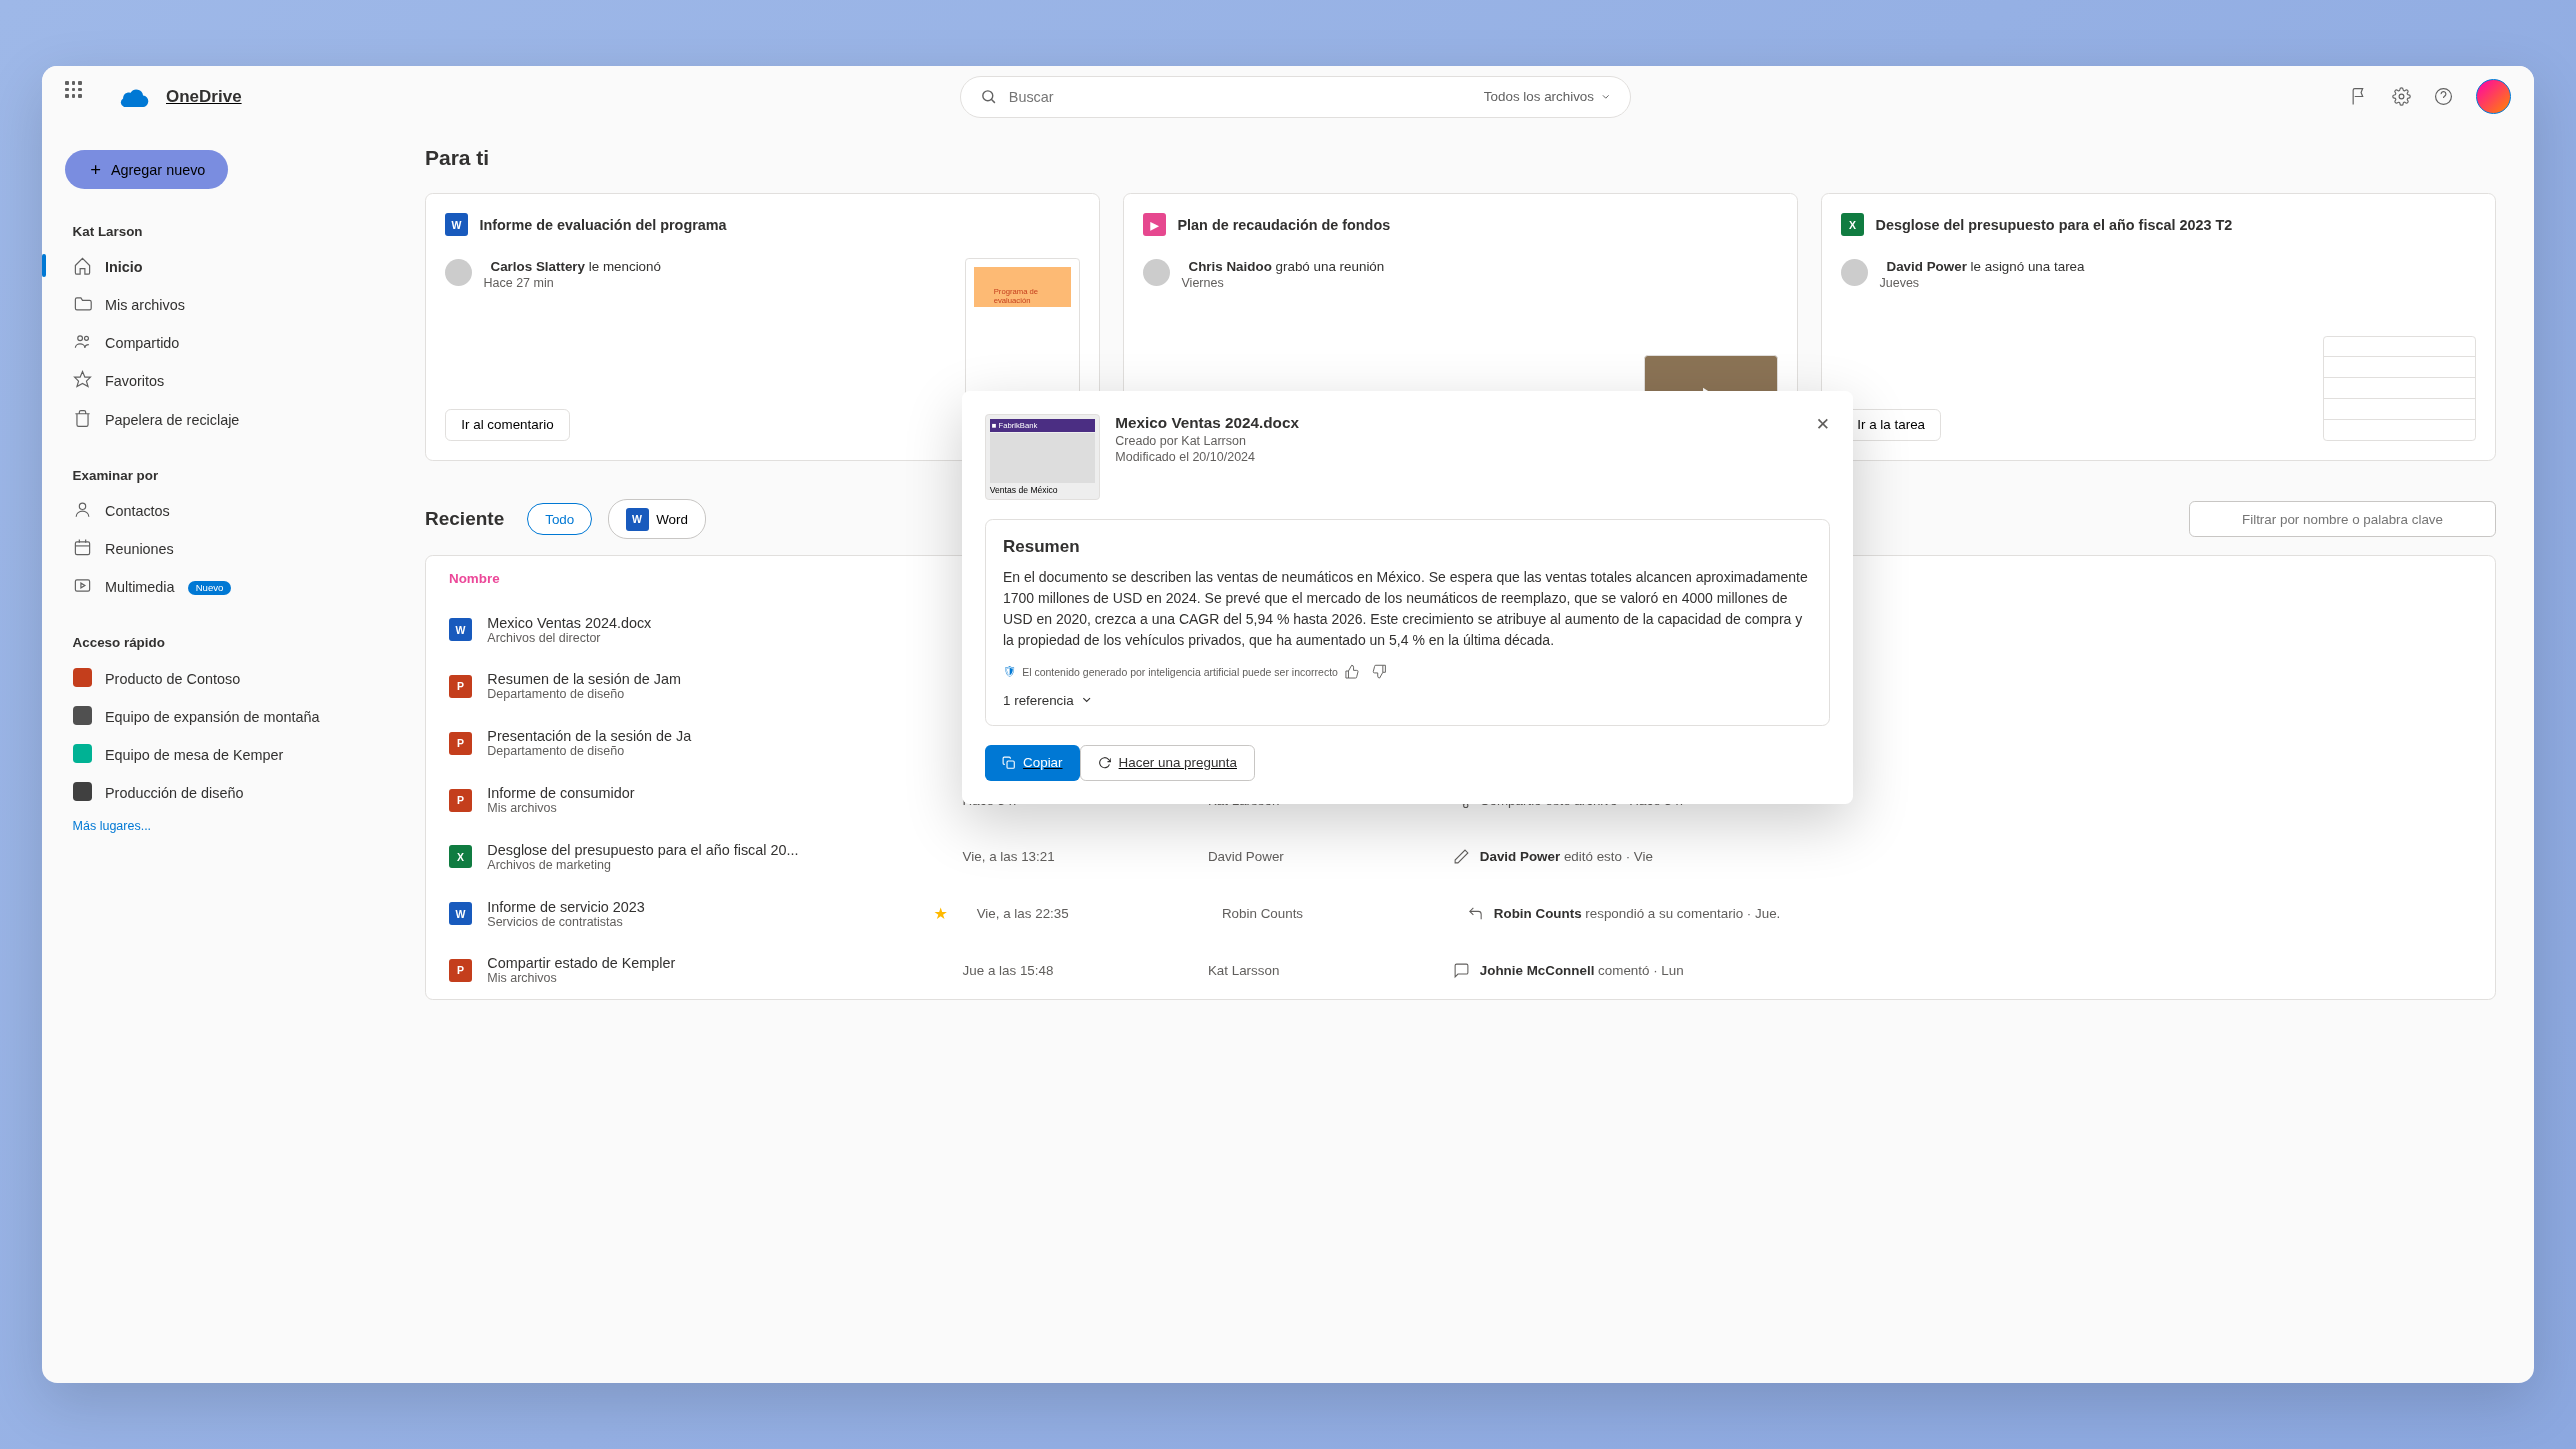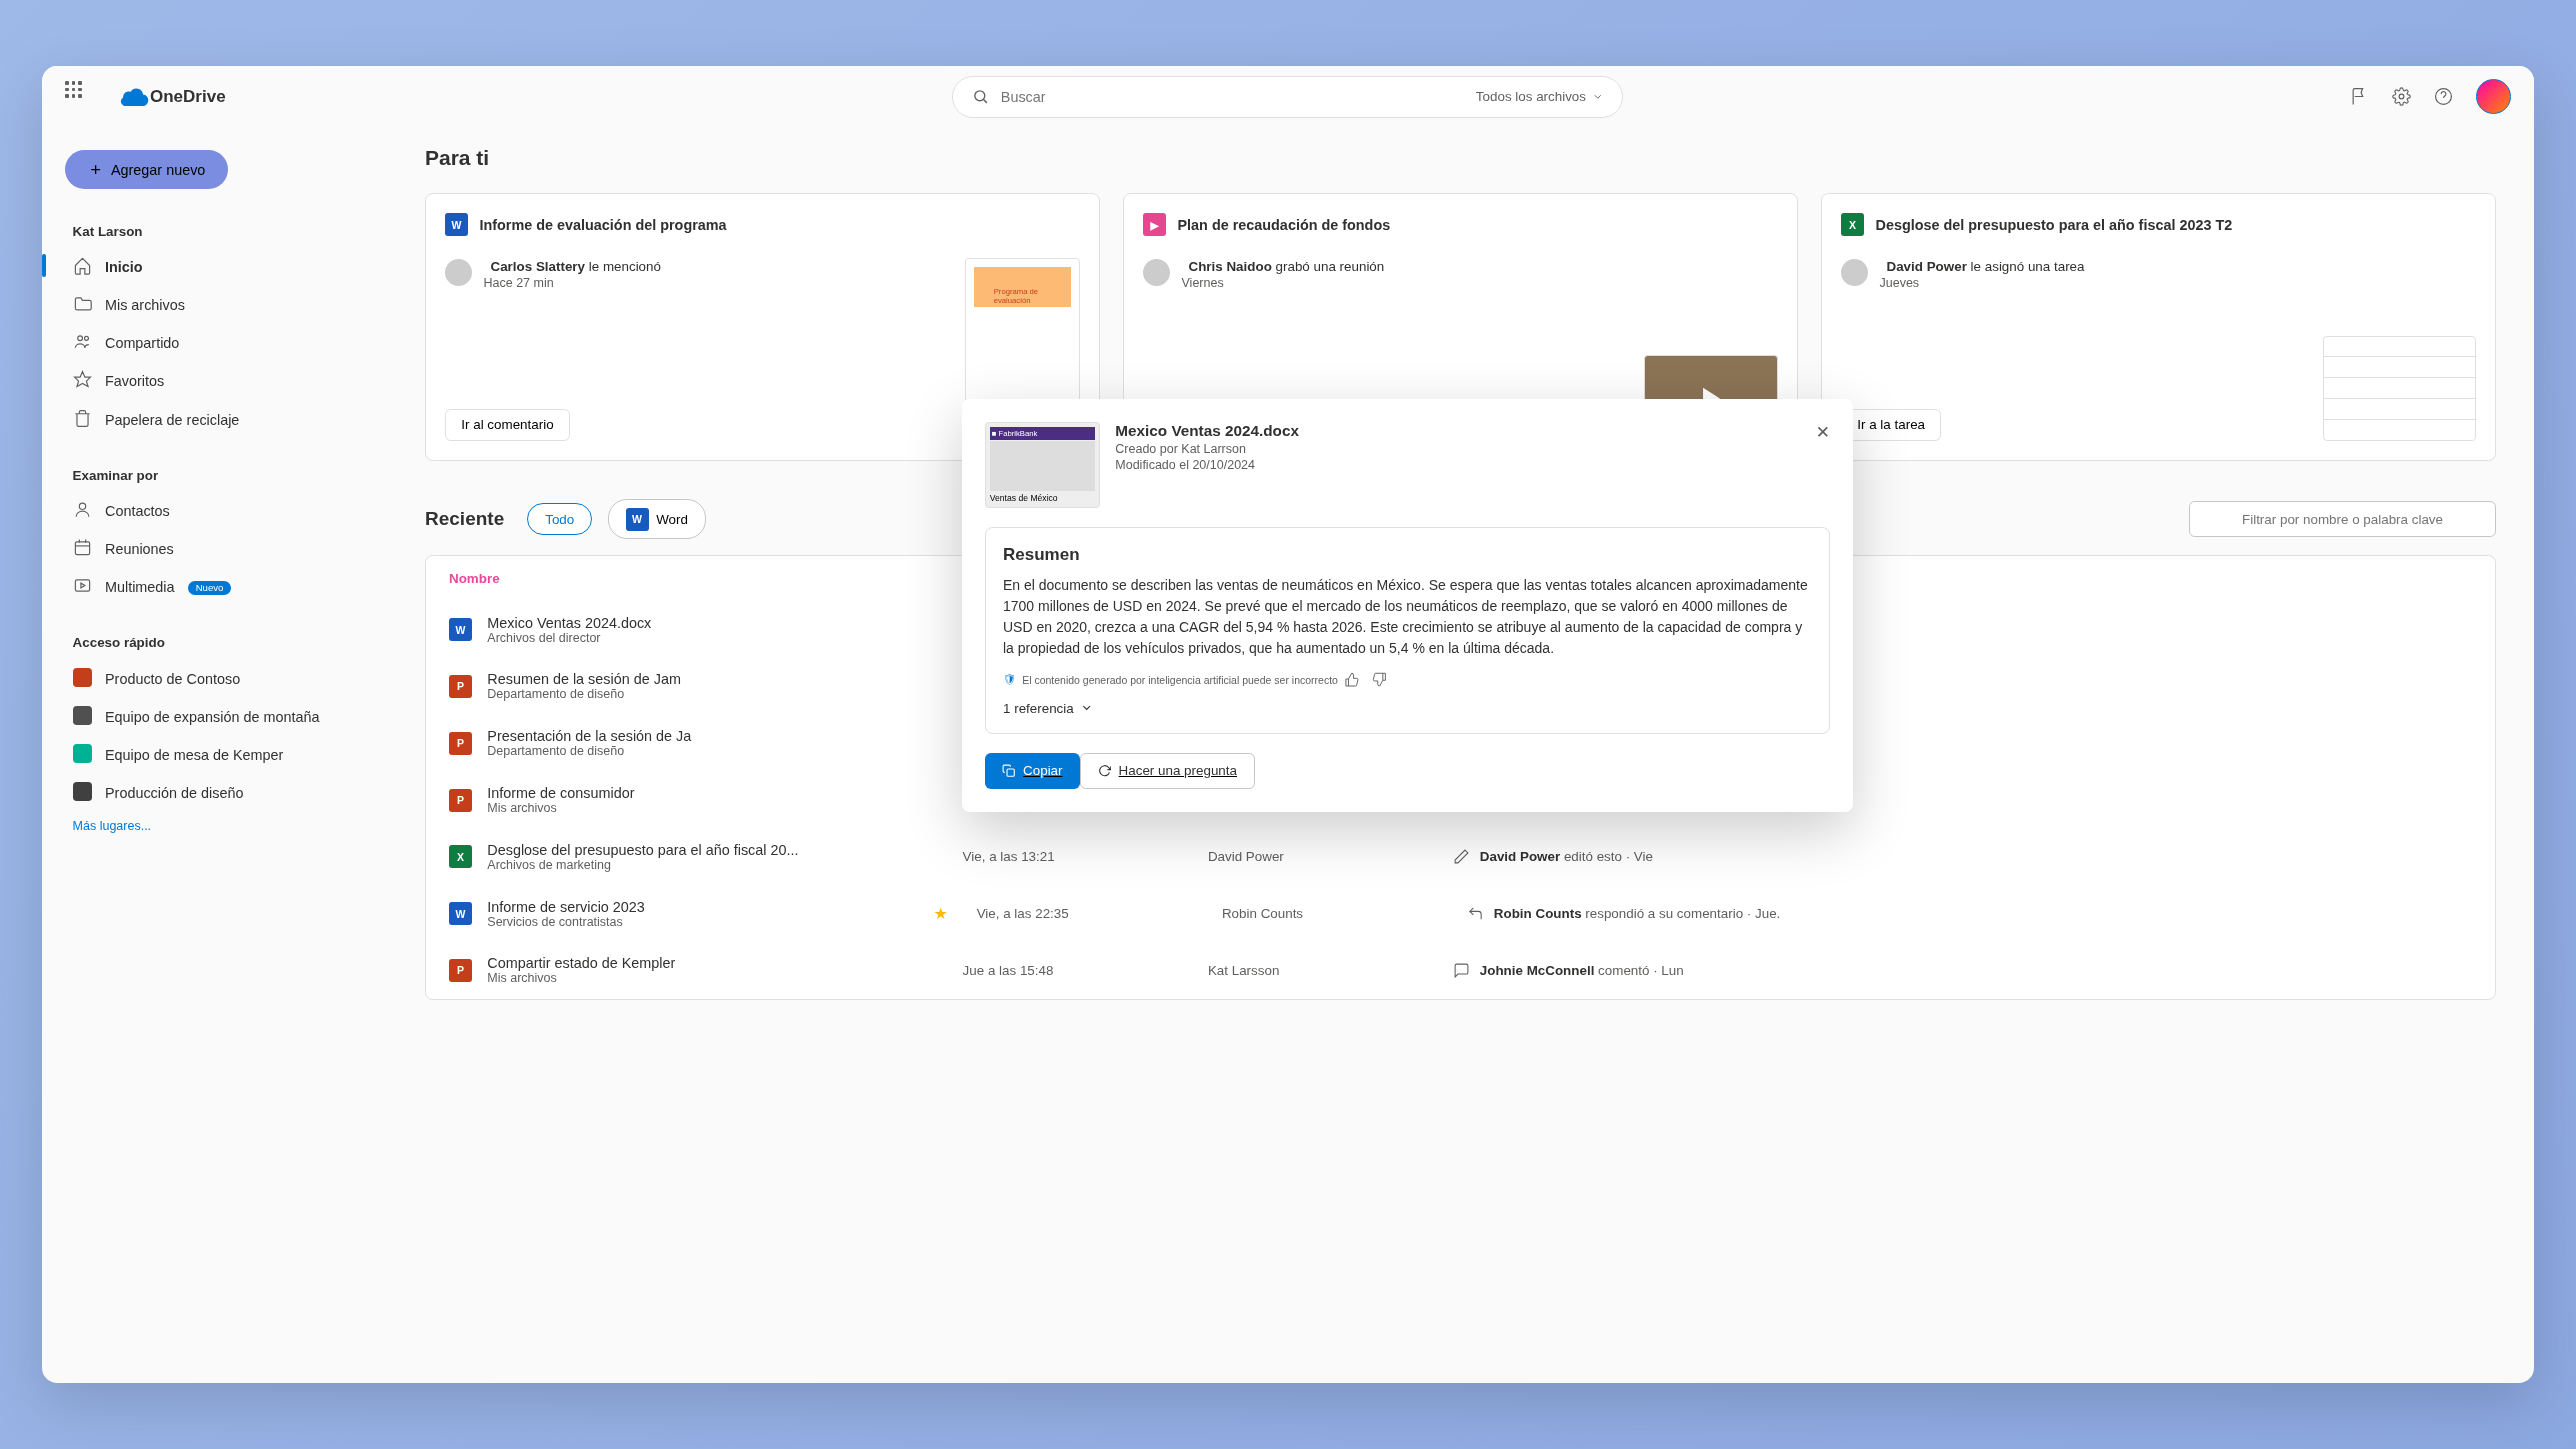--- a/index.html
+++ b/index.html
@@ -2,21 +2,21 @@
 <html><head>
 <meta charset="utf-8">
 <style>
 * { margin: 0; padding: 0; box-sizing: border-box; font-family: 'Segoe UI', -apple-system, sans-serif; }
 body { background: linear-gradient(135deg, #9eb8e8 0%, #8ca8e0 100%); width: 2576px; height: 1449px; display: flex; align-items: center; justify-content: center; }
 .window { width: 2492px; height: 1317px; background: #fafafa; border-radius: 15.3px; overflow: hidden; display: flex; flex-direction: column; box-shadow: 0 19px 58px rgba(0,0,0,0.15); }
 
 .header { height: 61px; display: flex; align-items: center; padding: 0 23px; background: #fafafa; }
 .app-launcher { width: 31px; height: 31px; display: grid; grid-template-columns: repeat(3,3.8px); grid-template-rows: repeat(3,3.8px); gap: 2.9px; cursor: pointer; margin-right: 23px; }
 .app-launcher span { background: #616161; border-radius: 1px; }
-.brand { display: flex; align-items: flex-start; gap: 0; }
+.brand { display: flex; align-items: flex-end; gap: 16px; text-decoration: underline; }
 .cloud-icon { width: 31px; height: 19px; color: #0078d4; }
 .brand-name { font-size: 17px; font-weight: 600; color: #323130; }
 .search-wrap { flex: 1; display: flex; justify-content: center; }
 .search-bar { width: 671px; height: 42px; background: #fff; border: 1px solid #e1dfdd; border-radius: 23px; display: flex; align-items: center; padding: 0 19px; position: relative; }
 .search-icon { color: #616161; margin-right: 11.5px; }
 .search-input { border: none; outline: none; flex: 1; font-size: 14.4px; color: #616161; background: transparent; }
 .search-filter { font-size: 13.4px; color: #616161; display: flex; align-items: center; gap: 5.8px; cursor: pointer; }
 .header-actions { display: flex; align-items: center; gap: 23px; }
 .header-icon { color: #616161; cursor: pointer; }
 .avatar { width: 35px; height: 35px; border-radius: 50%; background: linear-gradient(135deg,#f0a,#f80); border: 1.9px solid #0078d4; }
@@ -69,21 +69,21 @@
 .row-name { flex: 0 0 460px; display: flex; flex-direction: column; }
 .row-name-text { font-size: 14.4px; color: #323130; }
 .row-sub { font-size: 12.5px; color: #605e5c; }
 .star { color: #ffb900; margin-left: -29px; margin-right: 13.4px; }
 .row-date { flex: 0 0 230px; font-size: 13.4px; color: #605e5c; }
 .row-owner { flex: 0 0 230px; font-size: 13.4px; color: #605e5c; }
 .row-activity { flex: 1; font-size: 13.4px; color: #605e5c; display: flex; align-items: center; gap: 9.6px; }
 .row-activity strong { color: #323130; font-weight: 600; }
 .act-icon { width: 17px; height: 17px; color: #605e5c; }
 
-.popup { position: absolute; top: 272px; left: 575px; width: 891px; background: #fff; border-radius: 7.7px; box-shadow: 0 19px 58px rgba(0,0,0,0.2); padding: 23px; z-index: 100; }
+.popup { position: absolute; top: 264px; left: 575px; width: 891px; background: #fff; border-radius: 7.7px; box-shadow: 0 19px 58px rgba(0,0,0,0.2); padding: 23px; z-index: 100; }
 .popup-head { display: flex; align-items: flex-start; gap: 15.3px; margin-bottom: 19px; }
 .popup-thumb { width: 115px; height: 86px; background: #eee; border-radius: 3.8px; border: 1px solid #e1dfdd; display:flex; flex-direction:column; font-size:8.6px; padding:3.8px; }
 .popup-meta { flex: 1; }
 .popup-title { font-size: 15.3px; font-weight: 700; color: #323130; }
 .popup-sub { font-size: 12.5px; color: #605e5c; margin-top: 1.9px; }
 .popup-close { cursor: pointer; color: #605e5c; font-size: 17px; }
 .summary-box { border: 1px solid #e1dfdd; border-radius: 7.7px; padding: 17px; margin-bottom: 19px; }
 .summary-title { font-size: 17px; font-weight: 700; color: #323130; margin-bottom: 9.6px; }
 .summary-text { font-size: 14px; color: #323130; line-height: 1.5; }
 .disclaimer { font-size: 10.5px; color: #605e5c; margin-top: 13.4px; display: flex; align-items: center; gap: 5.8px; }

